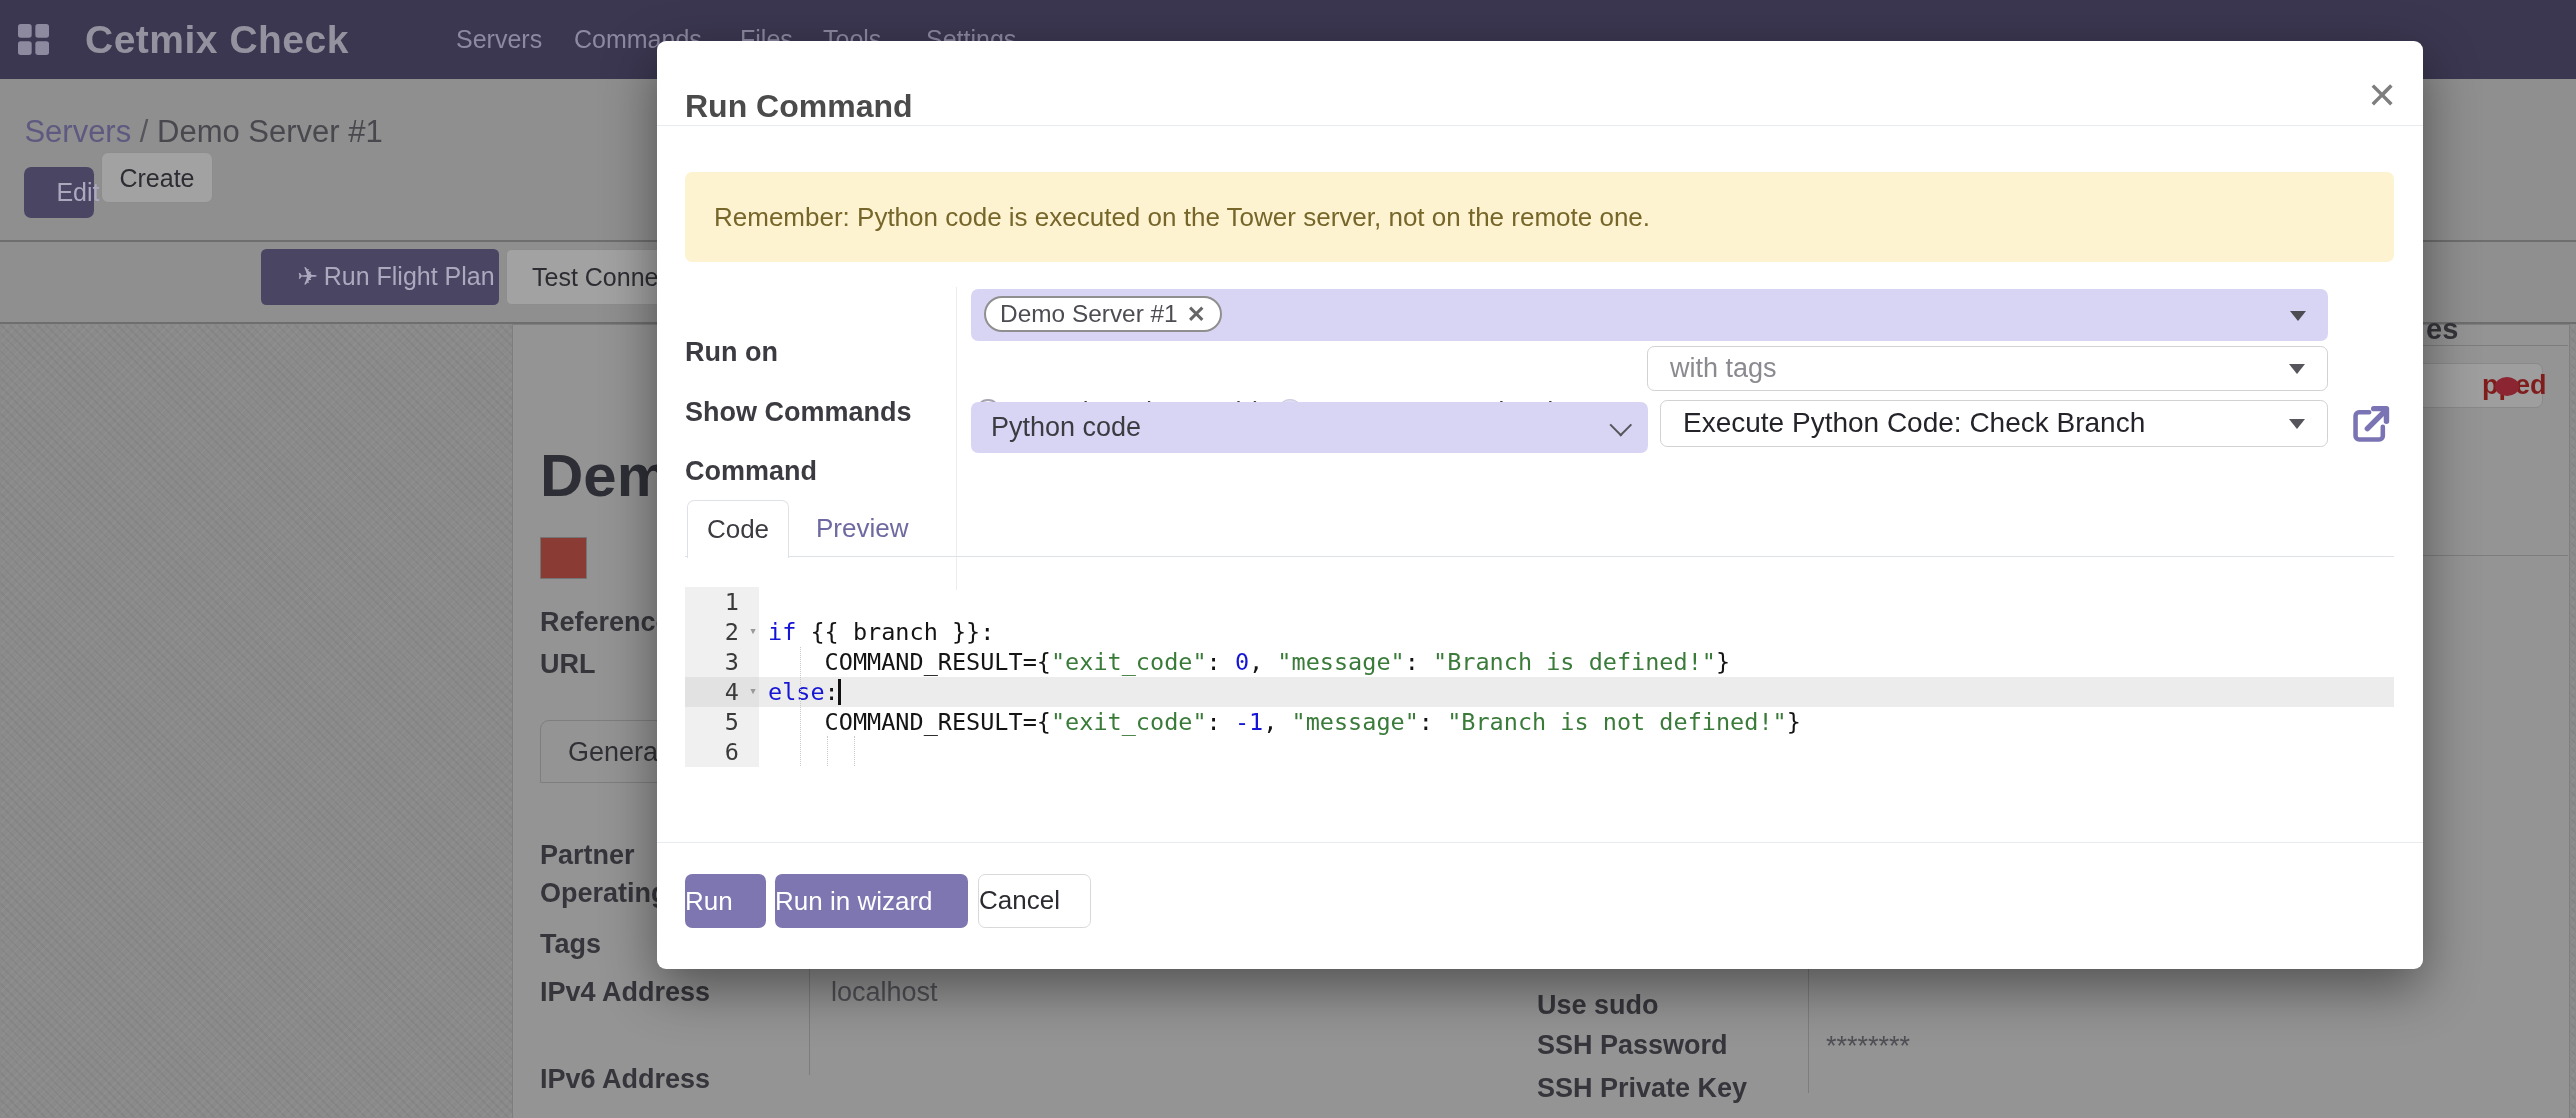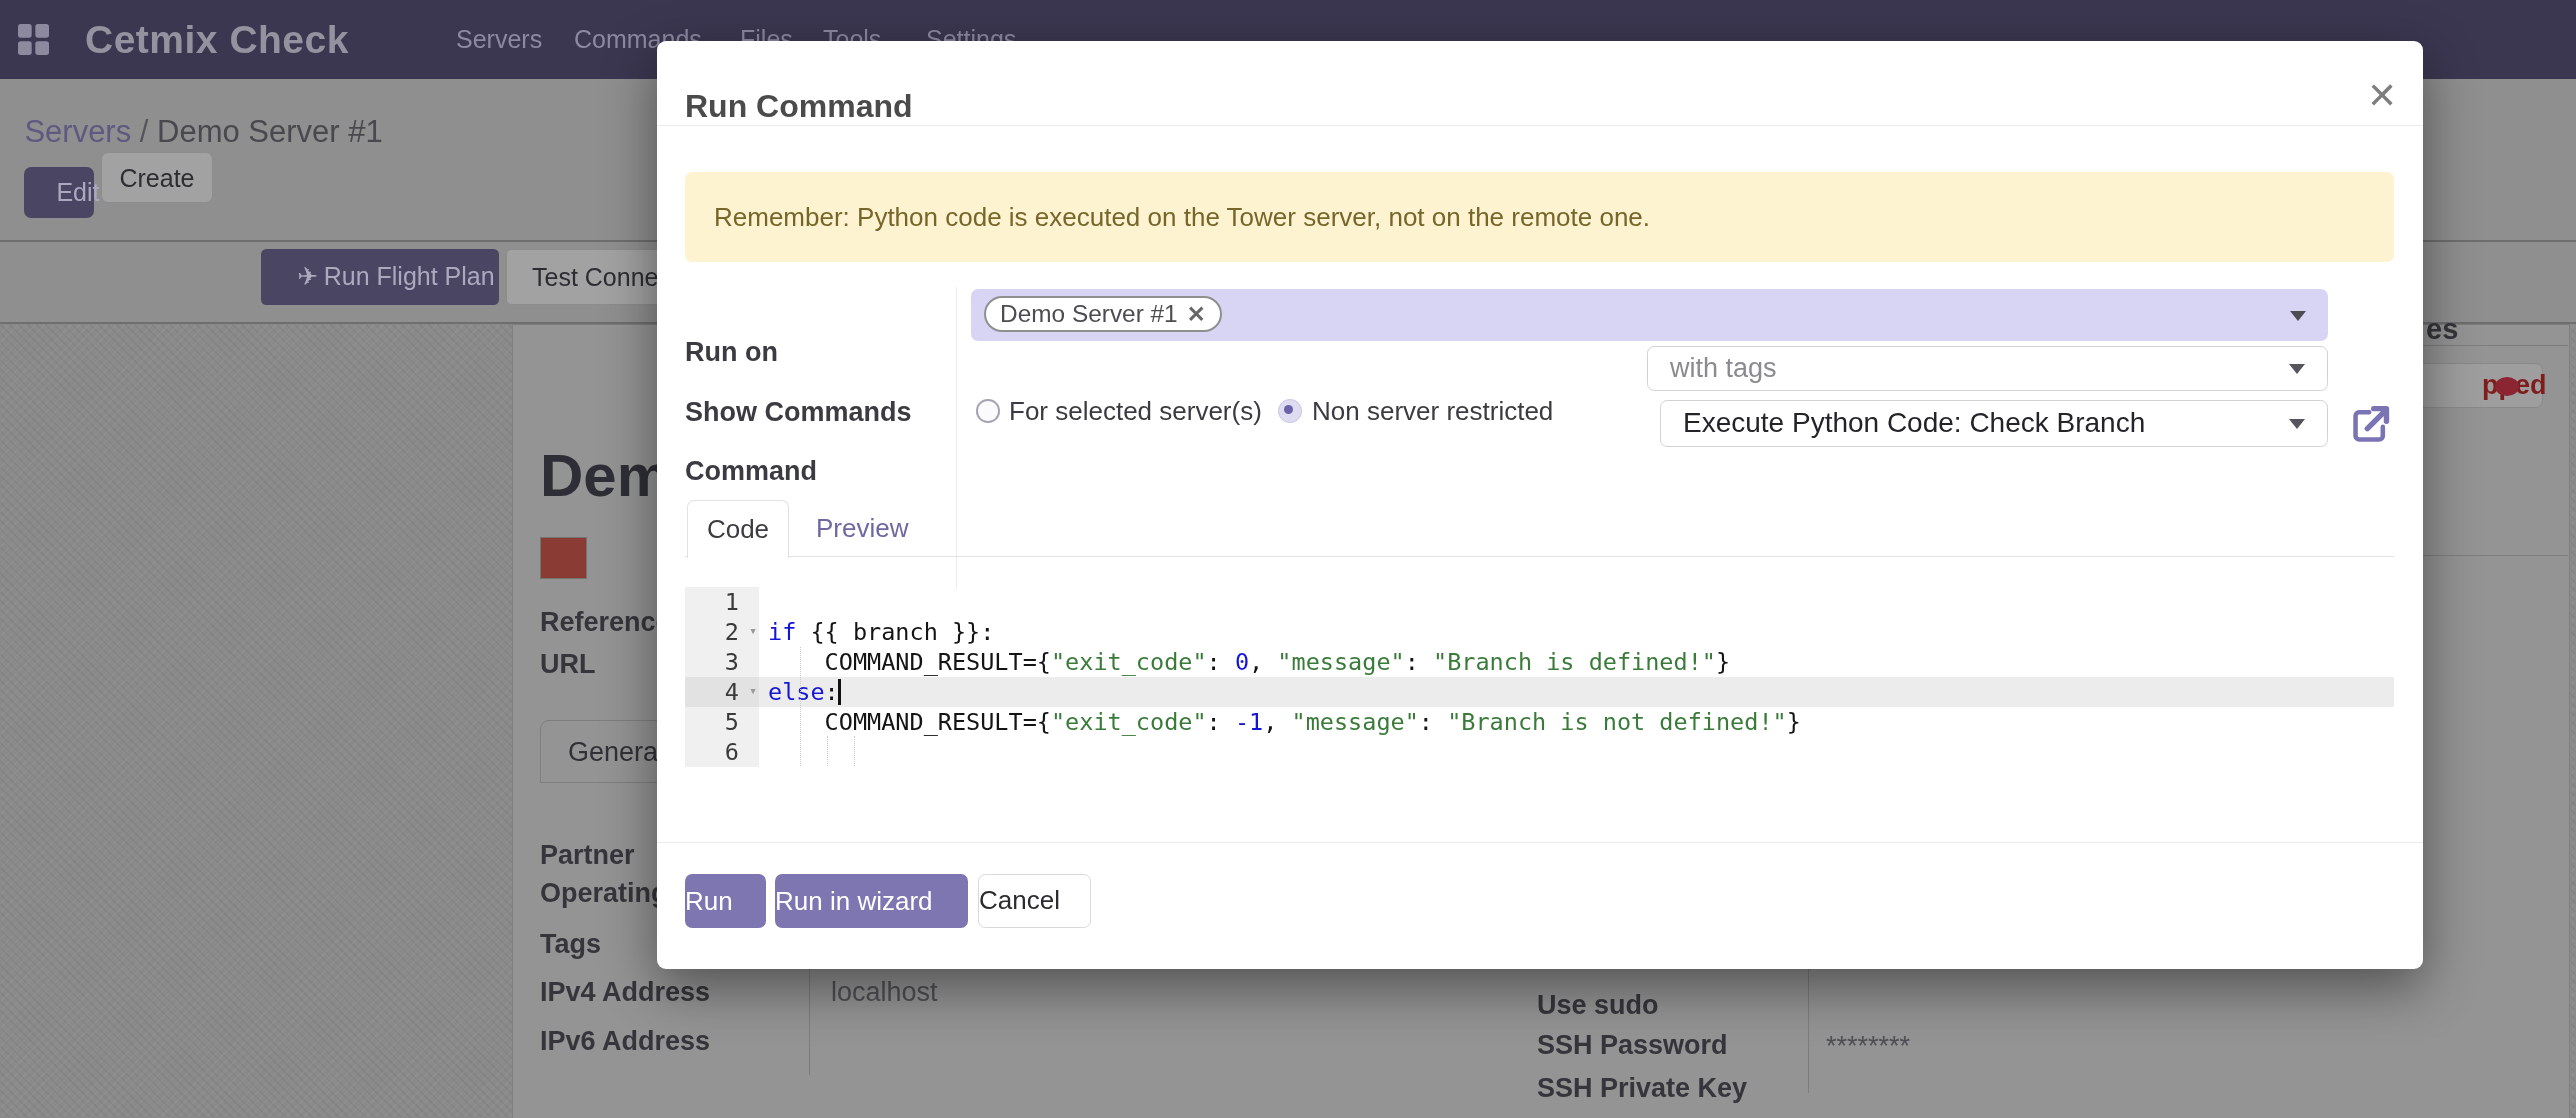--- a/index.html
+++ b/index.html
@@ -134,21 +134,21 @@
   <div id="swatch" class="abs"></div>
   <div class="abs bglabel" style="left:540px;top:607px">Reference</div>
   <div class="abs bglabel" style="left:540px;top:649px">URL</div>
   <div id="general-tab" class="abs">General</div>
 
   <div class="abs bglabel" style="left:540px;top:840px">Partner</div>
   <div class="abs bglabel" style="left:540px;top:878px">Operating</div>
   <div class="abs bglabel" style="left:540px;top:929px">Tags</div>
   <div class="abs bglabel" style="left:540px;top:977px">IPv4 Address</div>
   <div class="abs bgvalue" style="left:831px;top:977px">localhost</div>
-  <div class="abs bglabel" style="left:540px;top:1026px">IPv6 Address</div>
+  <div class="abs bglabel" style="left:540px;top:1064px">IPv6 Address</div>
   <div class="abs vsep" style="left:809px;top:959px;height:116px"></div>
 
   <div class="abs bglabel" style="left:1537px;top:945px">SSH Username</div>
   <div class="abs bgvalue" style="left:1826px;top:945px">admin</div>
   <div class="abs bglabel" style="left:1537px;top:990px">Use sudo</div>
   <div class="abs bglabel" style="left:1537px;top:1030px">SSH Password</div>
   <div class="abs bgvalue" style="left:1826px;top:1031px">********</div>
   <div class="abs bglabel" style="left:1537px;top:1073px">SSH Private Key</div>
   <div class="abs vsep" style="left:1808px;top:956px;height:137px"></div>
 
@@ -186,20 +186,24 @@
     <div id="radio2" class="abs radio">
       <div id="radio2-dot"></div>
     </div>
     <div class="abs radio-label" style="left:655px">Non server restricted</div>
 
     <div id="tags-select" class="abs white-select">
       <span>with tags</span>
       <div class="sel-caret" style="border-top-color:#55555b"></div>
     </div>
 
+    <div id="type-select" class="abs">
+      <span>Python code</span>
+      <div id="type-chevron"></div>
+    </div>
     <div id="cmd-select" class="abs white-select">
       <span>Execute Python Code: Check Branch</span>
       <div class="sel-caret" style="border-top-color:#55555b"></div>
     </div>
     <svg id="ext-icon" class="abs" viewBox="0 0 44 44">
       <path d="M20 8 H9 a4 4 0 0 0 -4 4 v22 a4 4 0 0 0 4 4 h22 a4 4 0 0 0 4 -4 V24" fill="none" stroke="#7b74b4" stroke-width="5" stroke-linecap="round"></path>
       <path d="M18 26 L38 6" stroke="#7b74b4" stroke-width="6" stroke-linecap="round"></path>
       <path d="M25 4 h14 v14" fill="none" stroke="#7b74b4" stroke-width="6" stroke-linejoin="round" stroke-linecap="round"></path>
     </svg>
 

